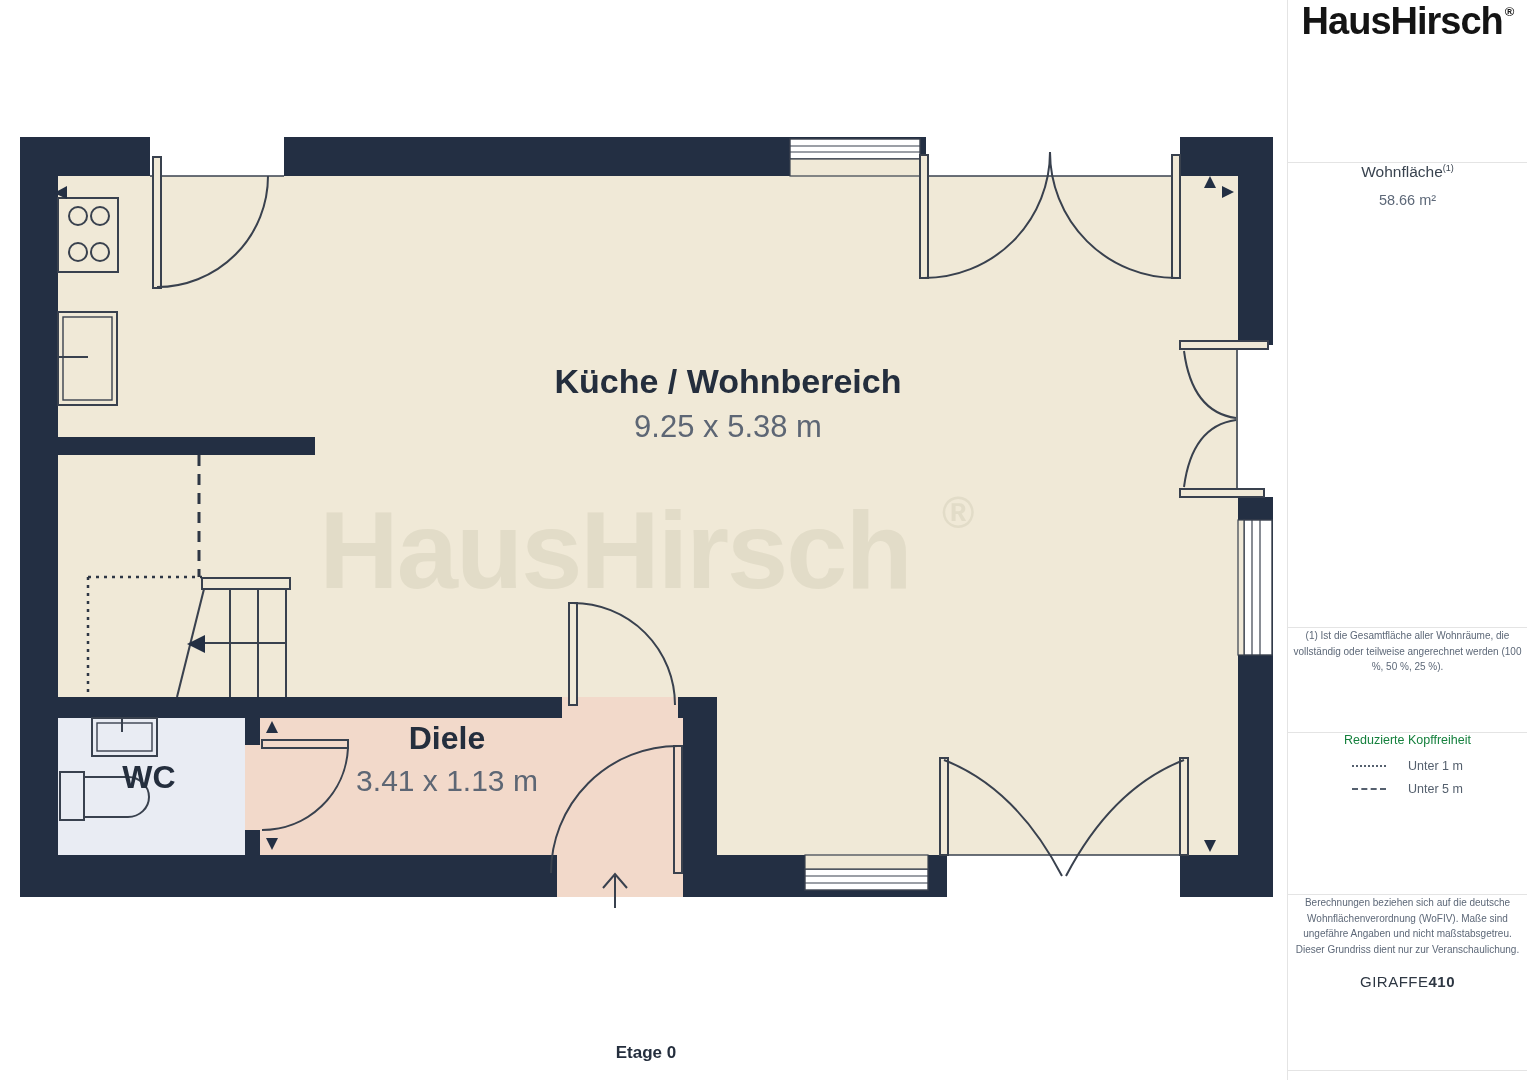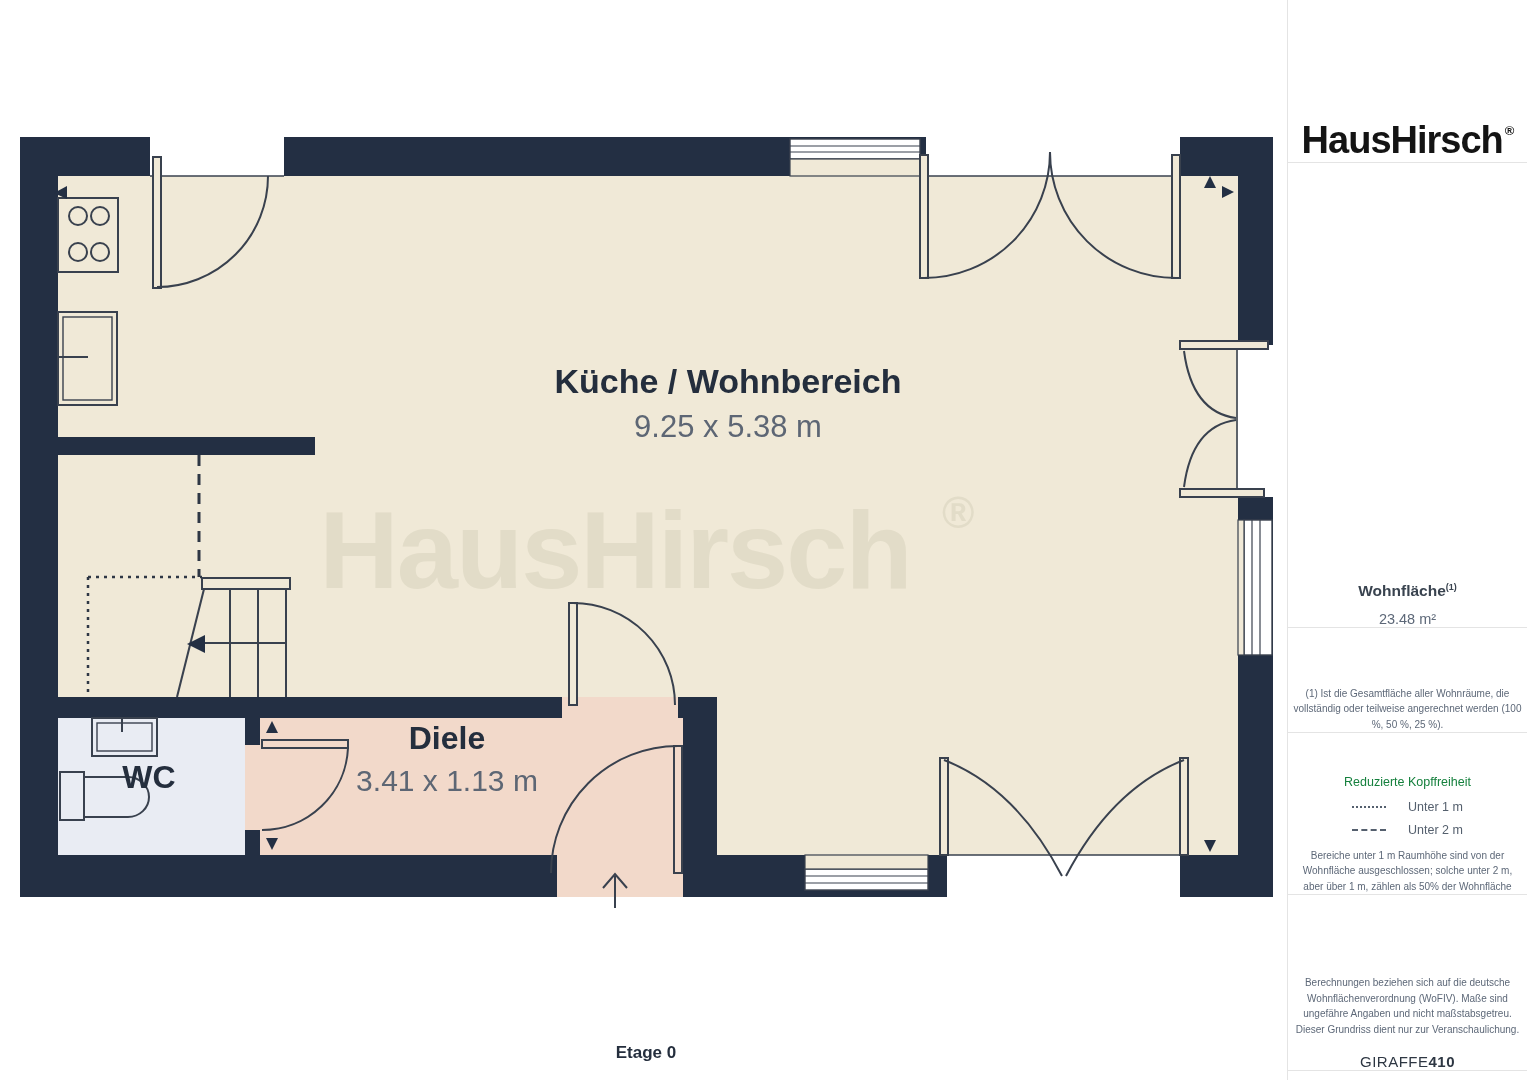--- a/index.html
+++ b/index.html
@@ -4,30 +4,30 @@
 <style>
   html,body{margin:0;padding:0;background:#ffffff;}
   .page{position:relative;width:1527px;height:1080px;background:#fff;overflow:hidden;
         font-family:"Liberation Sans",sans-serif;}
   .plan{position:absolute;left:0;top:0;width:1287px;height:1080px;}
 
   
   .sidebar{position:absolute;left:1287px;top:0;width:240px;height:1080px;
            border-left:1px solid #e4e4e4;box-sizing:border-box;}
   .sb-section{position:absolute;left:0;width:100%;box-sizing:border-box;
-              display:flex;flex-direction:column;align-items:center;justify-content:flex-end;
+              display:flex;flex-direction:column;align-items:center;justify-content:flex-start;
               border-bottom:1px solid #e4e4e4;text-align:center;}
   .sb-logo{top:0;height:163px;}
   .sb-area{top:163px;height:465px;}
   .sb-footnote{top:628px;height:105px;}
   .sb-headroom{top:733px;height:162px;}
   .sb-disclaimer{top:895px;height:176px;}
   .logo-text{font-size:38px;font-weight:800;color:#141414;letter-spacing:-1px;}
   .logo-text sup{font-size:13px;font-weight:700;vertical-align:18px;margin-left:2px;}
-  .area-label{font-size:15.5px;font-weight:700;color:#39434f;}
+  .area-label{font-size:15.5px;font-weight:400;color:#39434f;}
   .area-label sup{font-size:9px;}
   .area-value{font-size:14.5px;color:#5d6878;margin-top:11px;}
   .sb-note{font-size:10px;line-height:15.5px;color:#5d6878;max-width:228px;margin:0 auto;}
   .hr-title{font-size:12.5px;color:#15803d;margin-bottom:7px;}
   .legend-row{display:flex;align-items:center;justify-content:center;gap:22px;height:23px;}
   .legend-line{width:34px;height:0;border-top:2px dotted #55606e;}
   .legend-line.dashed{border-top-style:dashed;}
   .legend-label{font-size:12.5px;color:#55606e;}
   .hr-note{margin-top:6px;}
   .giraffe{margin-top:16px;font-size:15px;letter-spacing:.5px;color:#2e3743;}
@@ -221,38 +221,37 @@
     <div class="sb-section sb-logo">
       <div class="logo-text">
         <span>HausHirsch</span><sup>®</sup>
       </div>
     </div>
 
     <div class="sb-section sb-area">
       <div class="area-label">
         <span>Wohnfläche</span><sup>(1)</sup>
       </div>
-      <div class="area-value">23.48 m²</div>
+      <div class="area-value">58.66 m²</div>
     </div>
 
     <div class="sb-section sb-footnote">
       <p class="sb-note">(1) Ist die Gesamtfläche aller Wohnräume, die vollständig oder teilweise angerechnet werden (100 %, 50 %, 25 %).</p>
     </div>
 
     <div class="sb-section sb-headroom">
       <div class="hr-title">Reduzierte Kopffreiheit</div>
       <div class="legend-row">
         <span class="legend-line"></span>
         <span class="legend-label">Unter 1 m</span>
       </div>
       <div class="legend-row">
         <span class="legend-line dashed"></span>
-        <span class="legend-label">Unter 2 m</span>
-      </div>
-      <p class="sb-note hr-note">Bereiche unter 1 m Raumhöhe sind von der Wohnfläche ausgeschlossen; solche unter 2 m, aber über 1 m, zählen als 50% der Wohnfläche</p>
+        <span class="legend-label">Unter 5 m</span>
+      </div>
     </div>
 
     <div class="sb-section sb-disclaimer">
       <p class="sb-note">Berechnungen beziehen sich auf die deutsche Wohnflächenverordnung (WoFIV). Maße sind ungefähre Angaben und nicht maßstabsgetreu. Dieser Grundriss dient nur zur Veranschaulichung.</p>
       <div class="giraffe">
         <span>GIRAFFE</span><span class="bold">410</span>
       </div>
     </div>
 
   </aside>

